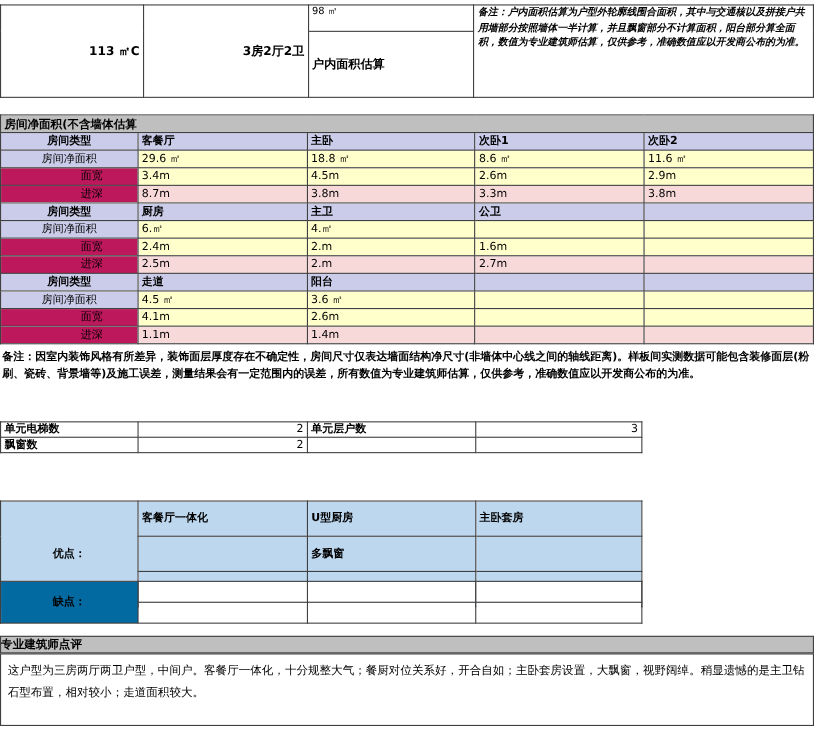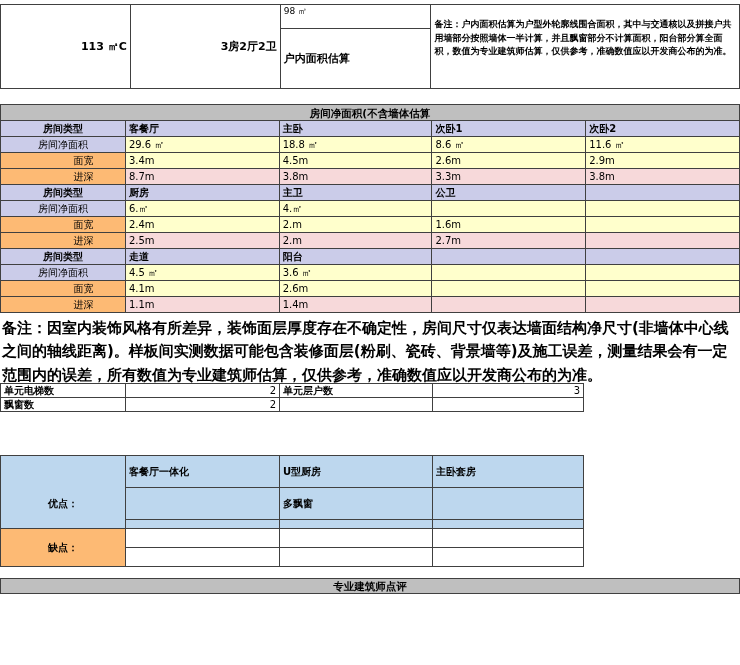--- a/index.html
+++ b/index.html
@@ -2,45 +2,45 @@
 <html><head>
 <meta charset="utf-8">
 <style>
   *{box-sizing:border-box;}
   body{margin:0;padding:0;background:#fff;color:#000;font-family:"DejaVu Sans","Liberation Sans",sans-serif;}
   .page{position:relative;width:740px;height:665px;background:#fff;overflow:hidden;}
   table{border-collapse:collapse;table-layout:fixed;}
   td{border:1px solid #404040;font-size:10px;line-height:14px;height:16px;padding:0 3px;overflow:hidden;white-space:nowrap;vertical-align:middle;}
   .abs{position:absolute;left:0;}
   .bold{font-weight:bold;}
-  .sec-hdr{background:#BFBFBF;text-align:center;font-weight:bold;font-size:10.5px;}
+  .sec-hdr{background:#BFBFBF;text-align:left;font-weight:bold;font-size:10.5px;}
 
   
   .top-table .big{text-align:right;font-weight:bold;font-size:11px;}
   .top-table .small-val{font-size:9px;vertical-align:top;height:24px;line-height:12px;}
   .top-table .inner-lbl{font-weight:bold;font-size:11px;height:60px;}
-  .note-cell{white-space:normal;font-size:9px;font-weight:bold;line-height:1.5;vertical-align:top;padding:13px 4px;}
+  .note-cell{white-space:normal;font-size:9px;font-weight:bold;line-height:1.5;vertical-align:top;padding:1px 4px;font-style:italic;}
 
   
   .row-type td{background:#CBCCE9;font-weight:bold;}
   .row-area td,.row-width td{background:#FFFFCC;}
   .row-depth td{background:#F7D9DA;}
   .row-area .lbl{background:#CBCCE9;}
-  .row-width .lbl,.row-depth .lbl{background:#fdba74;padding-left:44px;}
+  .row-width .lbl,.row-depth .lbl{background:#be185d;padding-left:44px;}
   .lbl{font-weight:normal;text-align:center;}
   .val{text-align:right;}
 
-  .room-note{width:740px;font-size:15px;font-weight:bold;line-height:1.55;padding:3px 2px 0 2px;white-space:normal;}
+  .room-note{width:740px;font-size:10px;font-weight:bold;line-height:1.55;padding:3px 2px 0 2px;white-space:normal;}
 
   .analysis-table td{height:14px;line-height:13px;}
 
   .pros-table td{background:#BDD7EE;height:32px;font-weight:bold;}
   .pros-table td.side{text-align:center;}
   .cons-table td{height:19px;background:#fff;}
-  .cons-table td.side{background:#fdba74;font-weight:bold;text-align:center;}
+  .cons-table td.side{background:#0369a1;font-weight:bold;text-align:center;}
 
   .review-hdr{width:740px;height:16px;line-height:15px;border:1px solid #404040;}
   .review-box{width:740px;height:66px;border:1px solid #404040;font-size:10.5px;line-height:20px;padding:5px 6px;white-space:normal;}
 </style>
 </head>
 <body>
 
 <div class="page">
 
   <table class="abs top-table" style="top:4px">
@@ -233,14 +233,15 @@
     </tr>
     <tr>
       <td></td>
       <td></td>
       <td></td>
     </tr>
   </tbody>
     </table>
 
   <div class="abs sec-hdr review-hdr" style="top:578px">专业建筑师点评</div>
+  <div class="abs review-box" style="top:594px">这户型为三房两厅两卫户型，中间户。客餐厅一体化，十分规整大气；餐厨对位关系好，开合自如；主卧套房设置，大飘窗，视野阔绰。稍显遗憾的是主卫钻石型布置，相对较小；走道面积较大。</div>
 
 </div>
 
 </body></html>

